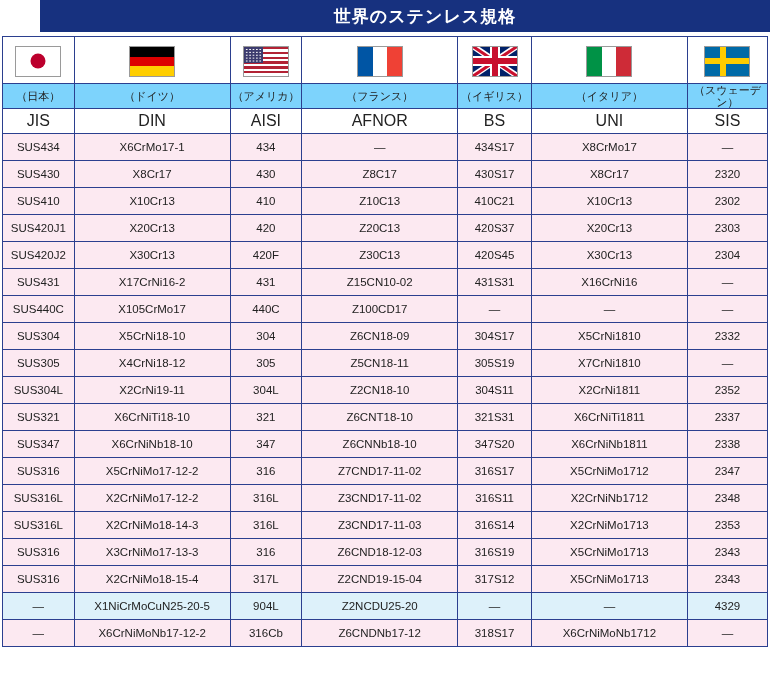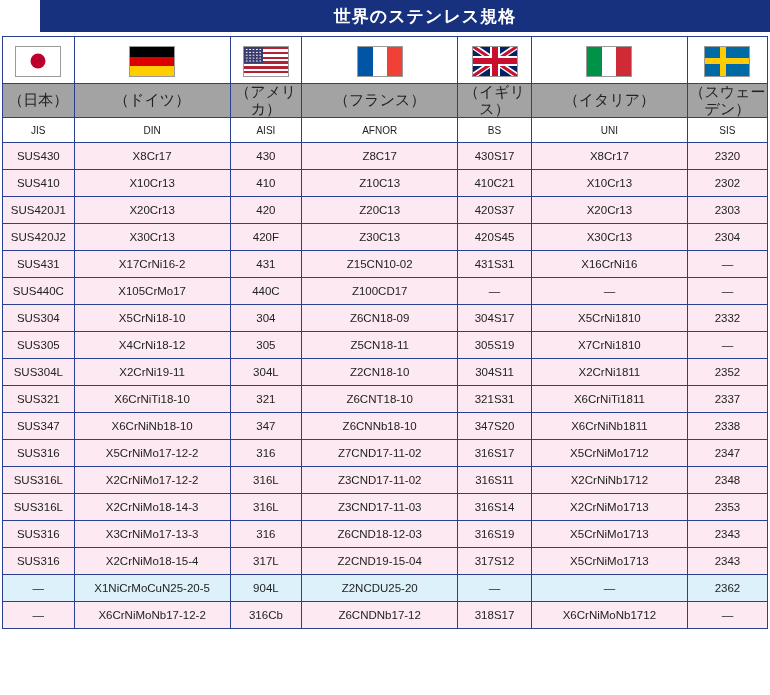--- a/index.html
+++ b/index.html
@@ -57,27 +57,27 @@
   col.c5 { width: 148px; }
   col.c6 { width: 76px; }
 
   tr.flag-row td {
     height: 44px;
     background: #ffffff;
     padding-top: 2px;
   }
   tr.country-row td {
     height: 20px;
-    background: #a3a3a3;
-    font-size: 15px;
+    background: #7dd3fc;
+    font-size: 11px;
   }
   tr.code-row td {
     height: 24px;
     background: #ffffff;
-    font-size: 10px;
+    font-size: 16px;
   }
   tr.data-row.pink td {
     background: #fce9f1;
   }
   tr.data-row.blue td {
     background: #ddf1fa;
   }
   .flagwrap {
     display: flex;
     align-items: center;
@@ -270,20 +270,29 @@
         </tr>
       <tr class="code-row">
           <td>JIS</td>
           <td>DIN</td>
           <td>AISI</td>
           <td>AFNOR</td>
           <td>BS</td>
           <td>UNI</td>
           <td>SIS</td>
         </tr>
+    <tr class="data-row pink">
+          <td>SUS434</td>
+          <td>X6CrMo17-1</td>
+          <td>434</td>
+          <td>—</td>
+          <td>434S17</td>
+          <td>X8CrMo17</td>
+          <td>—</td>
+        </tr>
         <tr class="data-row pink">
           <td>SUS430</td>
           <td>X8Cr17</td>
           <td>430</td>
           <td>Z8C17</td>
           <td>430S17</td>
           <td>X8Cr17</td>
           <td>2320</td>
         </tr>
         <tr class="data-row pink">
@@ -421,21 +430,21 @@
           <td>X5CrNiMo1713</td>
           <td>2343</td>
         </tr>
         <tr class="data-row blue">
           <td>—</td>
           <td>X1NiCrMoCuN25-20-5</td>
           <td>904L</td>
           <td>Z2NCDU25-20</td>
           <td>—</td>
           <td>—</td>
-          <td>2362</td>
+          <td>4329</td>
         </tr>
         <tr class="data-row pink">
           <td>—</td>
           <td>X6CrNiMoNb17-12-2</td>
           <td>316Cb</td>
           <td>Z6CNDNb17-12</td>
           <td>318S17</td>
           <td>X6CrNiMoNb1712</td>
           <td>—</td>
         </tr>

